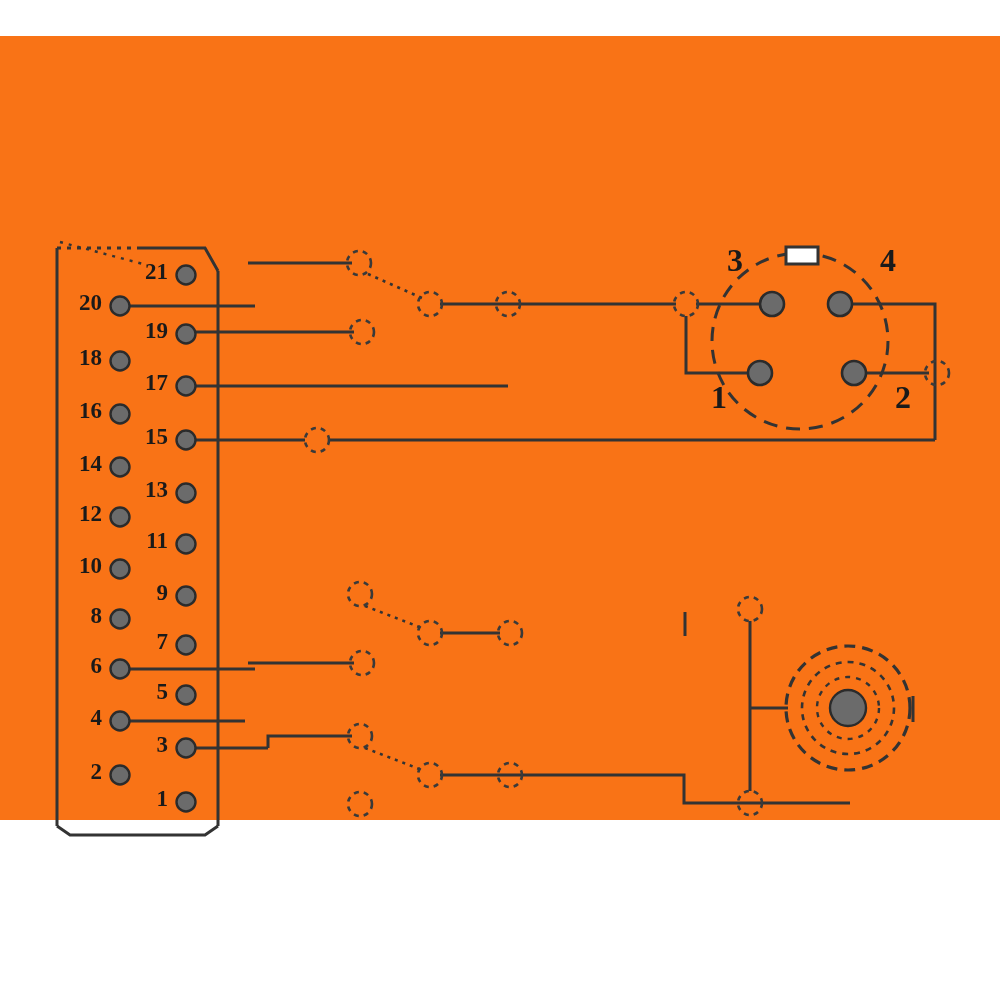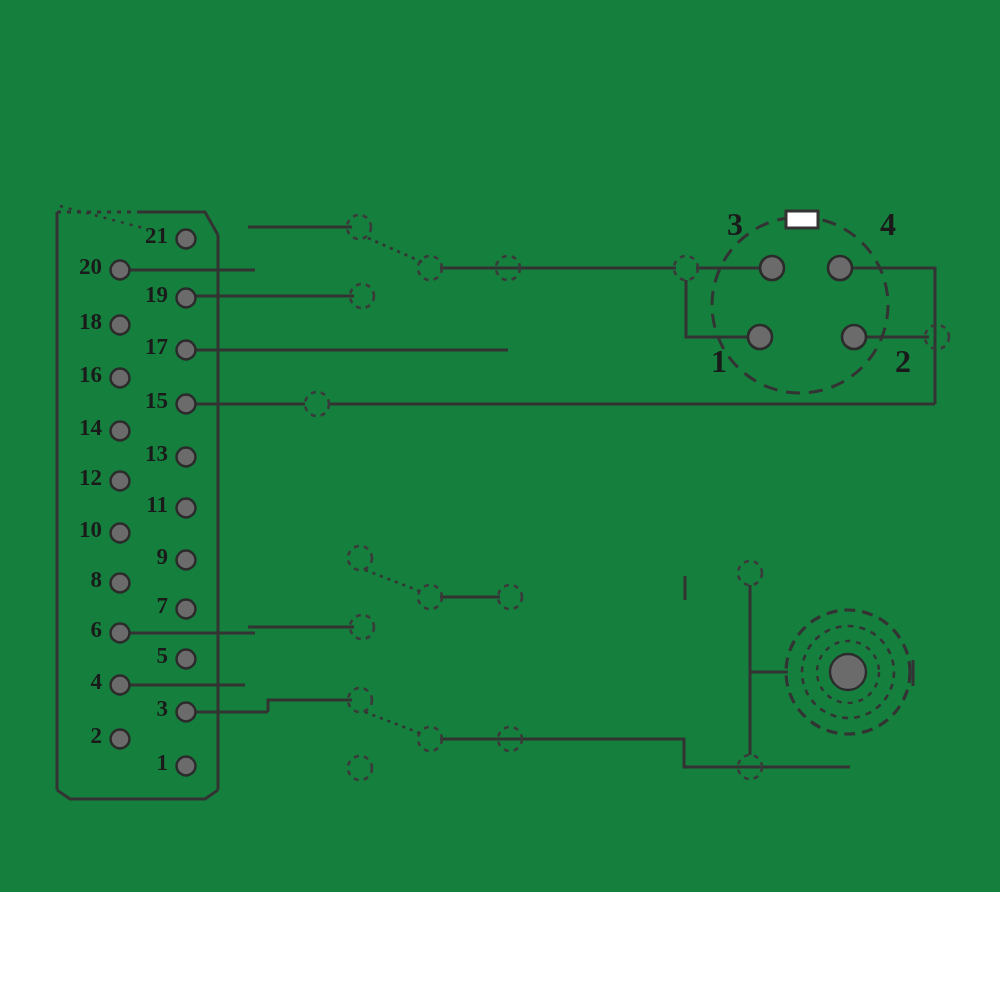--- a/index.html
+++ b/index.html
@@ -10,22 +10,23 @@
   }
   body {
     width: 1000px;
     height: 1000px;
     font-family: "Liberation Serif", "DejaVu Serif", serif;
     overflow: hidden;
   }
   #diagram-root {
     position: relative;
     width: 1000px;
-    height: 892px;
-    background: #15803d;
+    height: 784px;
+    background: #f97316;
+    margin-top: 36px;
   }
   svg#wiring-svg {
     position: absolute;
     top: 0;
     left: 0;
     width: 1000px;
     height: 1000px;
     display: block;
   }
   .pin-label {

